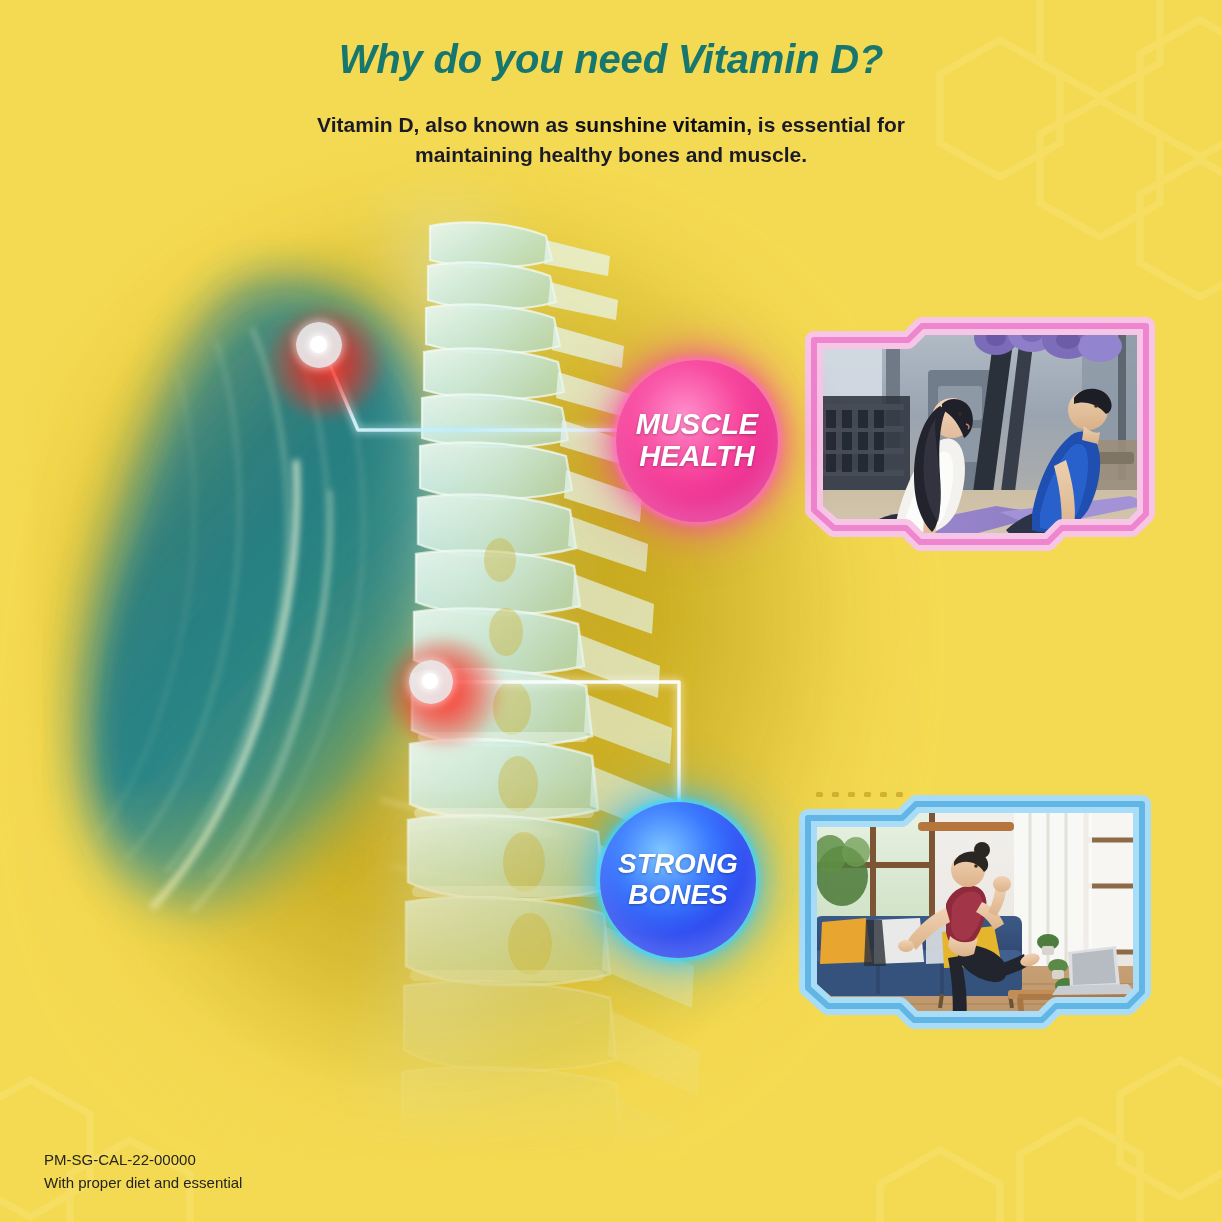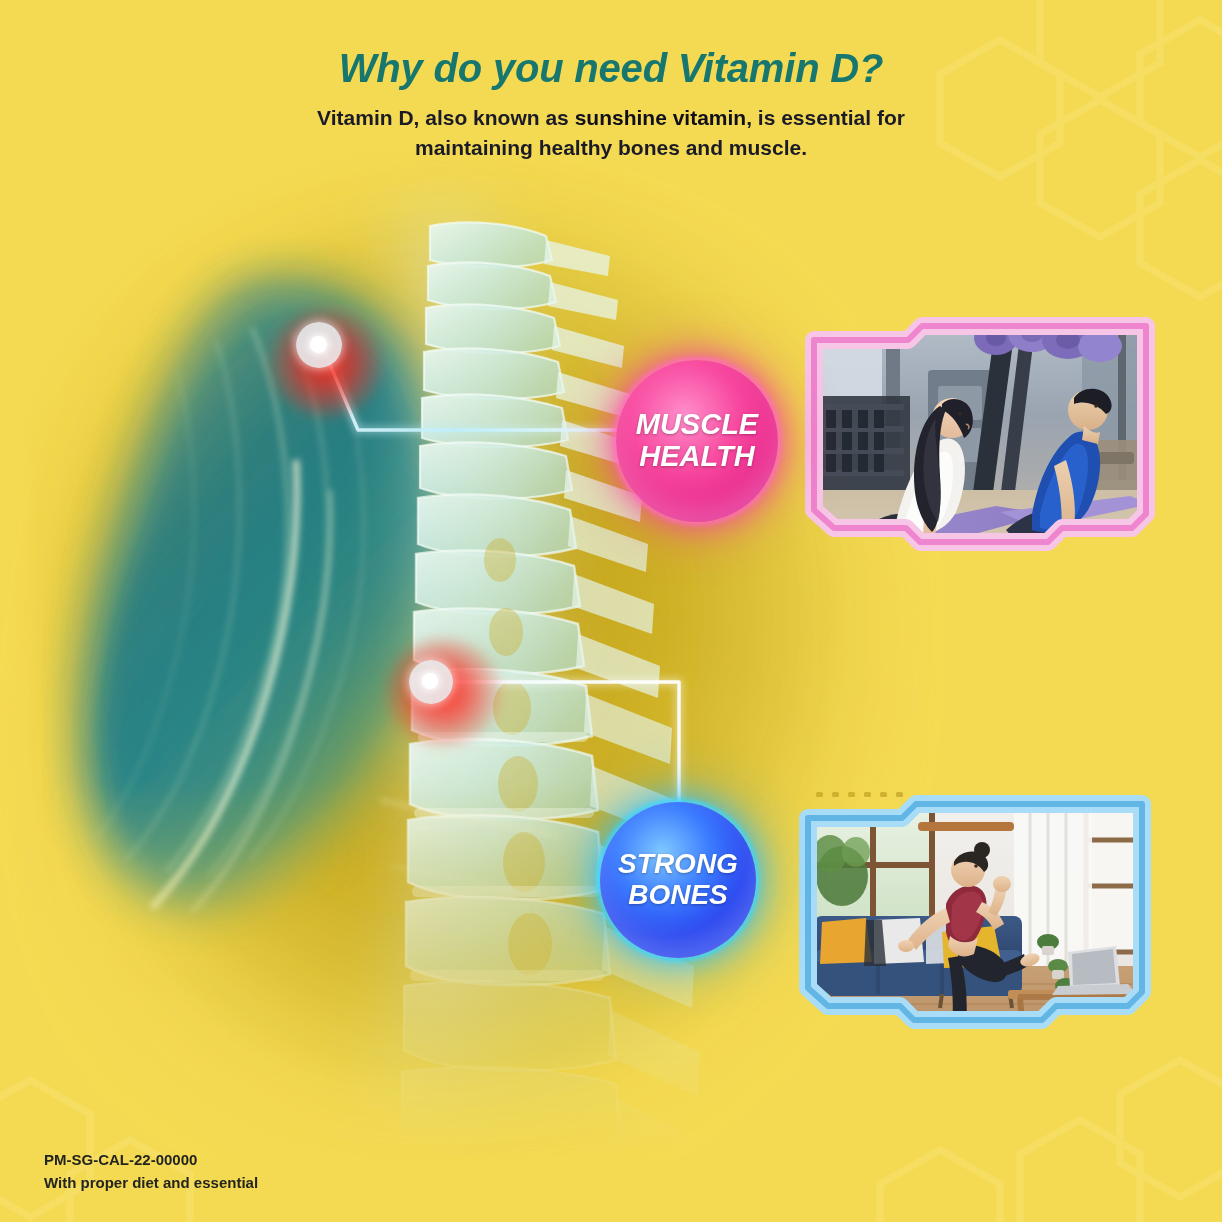--- a/index.html
+++ b/index.html
@@ -46,30 +46,30 @@
     left:0;top:160px;width:960px;height:1000px;
     z-index:3;pointer-events:none;
   }
 
   
   .header{
     position:absolute;left:0;right:0;top:34px;
     text-align:center;z-index:40;
   }
   .title{
-    margin:12px;
+    margin:3px;
     font-size:40px;
     font-style:italic;
     font-weight:bold;
     color:#17776e;
     letter-spacing:-.2px;
     line-height:1.12;
   }
   .subtitle{
-    margin:12px auto 0;
+    margin:28px auto 0;
     max-width:700px;
     font-size:21px;
     font-weight:bold;
     color:#1b1b28;
     line-height:1.42;
   }
   .subtitle .em{font-weight:bold;color:#10101c;}
 
   
   .badge{
@@ -132,21 +132,21 @@
 
   
   .frame{
     position:absolute;z-index:28;
   }
   .frame svg{display:block;overflow:visible;}
 
   
   .footer{
     position:absolute;left:44px;bottom:28px;z-index:40;
-    color:#24241f;font-size:15px;line-height:1.55;font-weight:bold;
+    color:#24241f;font-size:15px;line-height:1.55;
   }
   .footer div{white-space:nowrap;}
 </style>
 </head>
 <body>
 
 <div class="poster">
 
   <svg class="hex-watermark" viewBox="0 0 1222 1222" preserveAspectRatio="none" aria-hidden="true">
     <defs>

